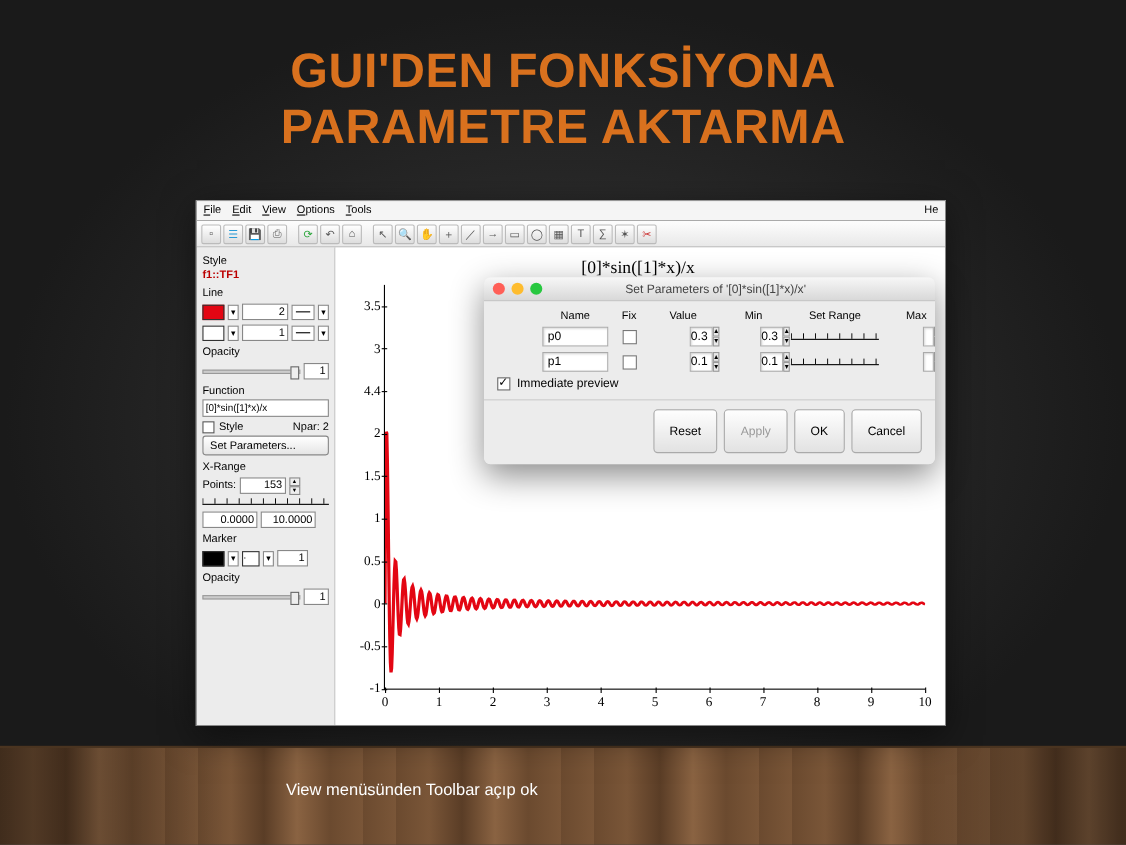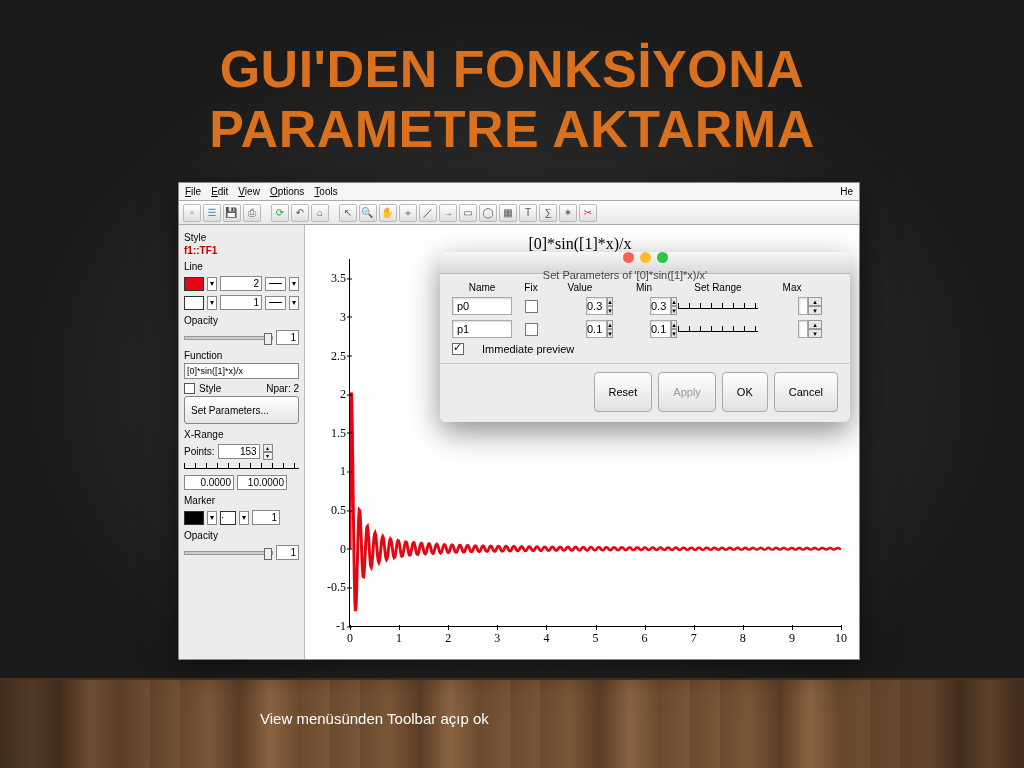--- a/index.html
+++ b/index.html
@@ -17,21 +17,21 @@
     background-size: 180px 100%;
     border-top: 2px solid #4a3420;
   }
   .floor::before {
     content:""; position:absolute; inset:0;
     background: linear-gradient(90deg, rgba(0,0,0,.4), rgba(0,0,0,0) 20%, rgba(0,0,0,0) 80%, rgba(0,0,0,.4));
   }
   .slide-title {
     position: absolute; top: 40px; left: 0; right: 0;
     text-align: center; color: #d9711e;
-    font-size: 52px; font-weight: 600; letter-spacing: .5px;
+    font-size: 44px; font-weight: 600; letter-spacing: .5px;
     line-height: 1.15;
   }
   .caption {
     position: absolute; bottom: 40px; left: 260px; width: 500px;
     color: #fff; font-size: 15px; line-height: 1.3;
   }
 
   
   .root-window {
     position: absolute; top: 182px; left: 178px;
@@ -93,21 +93,21 @@
   .tiny-arrows div { flex:1; border:1px solid #888; font-size:6px; text-align:center; line-height:6px; background:#eee; }
   .dashselect { flex:1; height:14px; border:1px solid #888; background:#fff; display:flex; align-items:center; justify-content:center;}
   .dashselect hr { width:70%; border:none; border-top:1px solid #000;}
   .slider { display:flex; align-items:center; gap:0; width:100%;}
   .slider-track { flex:1; height:4px; background:#ccc; border:1px solid #999; position:relative;}
   .slider-thumb { position:absolute; top:-4px; width:8px; height:12px; background:#eee; border:1px solid #666; }
   .fn-input { width:100%; height:16px; border:1px solid #888; background:#fff; font-size:9px; padding:1px 2px; line-height:12px; overflow:hidden; white-space:nowrap; }
   .chk { display:flex; align-items:center; gap:4px; }
   .chk .box { width:11px; height:11px; border:1px solid #555; background:#fff;}
   .btn-small {
-    height:28px; border:1px solid #888; border-radius:3px;
+    height:18px; border:1px solid #888; border-radius:3px;
     background:linear-gradient(#fff,#e5e5e5);
     font-size:10px; padding:0 6px; display:inline-flex; align-items:center;
   }
   .ruler {
     height:6px; margin:2px 0;
     background: repeating-linear-gradient(90deg,#000 0,#000 1px,transparent 1px,transparent 11px);
     background-size: 11px 5px; background-repeat: repeat-x; background-position: 0 bottom;
     border-bottom:1px solid #000;
   }
 
@@ -130,40 +130,39 @@
   .dialog {
     position:absolute; top:252px; left:440px; width:410px;
     background:#ececec; border-radius:6px;
     box-shadow:0 10px 30px rgba(0,0,0,.45); overflow:hidden;
     font-family:-apple-system,Helvetica,Arial,sans-serif;
   }
   .titlebar {
     height:22px; background:linear-gradient(#f7f7f7,#d8d8d8);
     display:flex; align-items:center; padding:0 8px; gap:6px;
     border-bottom:1px solid #bbb;
-    flex-direction:column;
   }
   .traffic { display:flex; gap:6px;}
   .dot{width:11px;height:11px;border-radius:50%;}
   .dot.r{background:#ff5f57;} .dot.y{background:#febc2e;} .dot.g{background:#28c840;}
   .dlg-title{flex:1;text-align:center;font-size:11px;color:#444;margin-left:-40px;}
   .dlg-body{padding:8px 12px;background:#ececec;font-size:11px;}
-  .headrow,.prow{display:grid;grid-template-columns:60px 30px 60px 60px 80px 60px;align-items:center;gap:4px;}
+  .headrow,.prow{display:grid;grid-template-columns:60px 30px 60px 60px 80px 60px;align-items:center;gap:4px;margin-left:41px;}
   .headrow{font-size:10px;text-align:center;margin-bottom:4px;}
   .prow{margin-bottom:5px;}
   .inset{height:18px;background:#fff;border:1px solid #aaa;box-shadow:inset 1px 1px 2px rgba(0,0,0,.15);font-size:11px;text-align:right;padding-right:4px;line-height:16px;}
   .spin{display:flex;padding-left:36px;}
   .spin .inset{flex:1;}
   .spin-btns{width:14px;display:flex;flex-direction:column;}
   .spin-btns div{flex:1;border:1px solid #999;font-size:7px;text-align:center;line-height:7px;background:#e8e8e8;}
   .chkbox{width:13px;height:13px;border:1px solid #777;background:#fff;margin:0 auto;}
   .dlg-buttons{display:flex;justify-content:flex-end;gap:6px;padding:8px 12px 10px;background:#ececec;border-top:1px solid #ccc;}
   .mac-btn{height:40px;padding:0 14px;border:1px solid #aaa;border-radius:4px;background:linear-gradient(#fefefe,#e2e2e2);font-size:11px;display:flex;align-items:center;}
   .mac-btn.disabled{color:#999;}
-  .immediate{display:flex;align-items:center;gap:18px;margin-top:4px;font-size:11px;}
+  .immediate{display:flex;align-items:center;gap:6px;margin-top:4px;font-size:11px;}
   .immediate .cb{width:12px;height:12px;border:1px solid #666;background:#fff;position:relative;}
   .immediate .cb::after{content:"✓";position:absolute;top:-3px;left:0;font-size:11px;}
 </style>
 </head>
 <body>
 
 <div class="floor"></div>
 
 <h1 class="slide-title">
   <span>GUI'DEN FONKSİYONA</span><br>
@@ -295,21 +294,21 @@
         <svg class="curve" viewBox="0 0 100 100" preserveAspectRatio="none">
           <path id="curvePath" fill="none" stroke="#e30613" stroke-width="0.6" d="M0.000 78.947 L0.111 46.943 L0.222 36.365 L0.333 36.745 L0.444 43.780 L0.556 54.574 L0.667 66.729 L0.778 78.226 L0.889 87.502 L1.000 93.552 L1.111 95.980 L1.222 94.977 L1.333 91.231 L1.444 85.766 L1.556 79.751 L1.667 74.306 L1.778 70.323 L1.889 68.351 L2.000 68.533 L2.111 70.624 L2.222 74.066 L2.333 78.113 L2.444 81.975 L2.556 84.961 L2.667 86.593 L2.778 86.672 L2.889 85.299 L3.000 82.830 L3.111 79.798 L3.222 76.803 L3.333 74.399 L3.444 72.999 L3.556 72.803 L3.667 73.778 L3.778 75.675 L3.889 78.088 L4.000 80.535 L4.111 82.555 L4.222 83.791 L4.333 84.048 L4.444 83.325 L4.556 81.806 L4.667 79.813 L4.778 77.744 L4.889 75.995 L5.000 74.882 L5.111 74.588 L5.222 75.137 L5.333 76.389 L5.444 78.079 L5.556 79.869 L5.667 81.416 L5.778 82.434 L5.889 82.751 L6.000 82.330 L6.111 81.278 L6.222 79.818 L6.333 78.241 L6.444 76.852 L6.556 75.909 L6.667 75.577 L6.778 75.900 L6.889 76.796 L7.000 78.076 L7.111 79.484 L7.222 80.746 L7.333 81.628 L7.444 81.970 L7.556 81.724 L7.667 80.952 L7.778 79.819 L7.889 78.549 L8.000 77.390 L8.111 76.561 L8.222 76.211 L8.333 76.395 L8.444 77.064 L8.556 78.077 L8.667 79.232 L8.778 80.304 L8.889 81.089 L9.000 81.444 L9.111 81.311 L9.222 80.728 L9.333 79.816 L9.444 78.759 L9.556 77.761 L9.667 77.015 L9.778 76.656 L9.889 76.745 L10.000 77.256 L10.111 78.081 L10.222 79.054 L10.333 79.987 L10.444 80.701 L10.556 81.062 L10.667 81.009 L10.778 80.561 L10.889 79.812 L11.000 78.911 L11.111 78.035 L11.222 77.351 L11.333 76.988 L11.444 77.009 L11.556 77.402 L11.667 78.086 L11.778 78.923 L11.889 79.749 L12.000 80.406 L12.111 80.770 L12.222 80.777 L12.333 80.431 L12.444 79.806 L12.556 79.026 L12.667 78.245 L12.778 77.612 L12.889 77.247 L13.000 77.216 L13.111 77.520 L13.222 78.093 L13.333 78.821 L13.444 79.562 L13.556 80.173 L13.667 80.537 L13.778 80.589 L13.889 80.324 L14.000 79.798 L14.111 79.116 L14.222 78.412 L14.333 77.821 L14.444 77.457 L14.556 77.386 L14.667 77.617 L14.778 78.101 L14.889 78.741 L15.000 79.412 L15.111 79.983 L15.222 80.346 L15.333 80.434 L15.444 80.234 L15.556 79.789 L15.667 79.187 L15.778 78.548 L15.889 77.994 L16.000 77.632 L16.111 77.529 L16.222 77.701 L16.333 78.111 L16.444 78.677 L16.556 79.288 L16.667 79.825 L16.778 80.185 L16.889 80.302 L17.000 80.156 L17.111 79.779 L17.222 79.245 L17.333 78.661 L17.444 78.140 L17.556 77.781 L17.667 77.651 L17.778 77.774 L17.889 78.122 L18.000 78.624 L18.111 79.184 L18.222 79.690 L18.333 80.047 L18.444 80.188 L18.556 80.087 L18.667 79.767 L18.778 79.293 L18.889 78.757 L19.000 78.265 L19.111 77.909 L19.222 77.759 L19.333 77.840 L19.444 78.133 L19.556 78.581 L19.667 79.095 L19.778 79.574 L19.889 79.927 L20.000 80.087 L20.111 80.025 L20.222 79.755 L20.333 79.332 L20.444 78.839 L20.556 78.373 L20.667 78.022 L20.778 77.854 L20.889 77.899 L21.000 78.146 L21.111 78.546 L21.222 79.019 L21.333 79.473 L21.444 79.821 L21.556 79.996 L21.667 79.967 L21.778 79.741 L21.889 79.364 L22.000 78.910 L22.111 78.468 L22.222 78.123 L22.333 77.941 L22.444 77.955 L22.556 78.160 L22.667 78.516 L22.778 78.952 L22.889 79.383 L23.000 79.725 L23.111 79.914 L23.222 79.914 L23.333 79.727 L23.444 79.391 L23.556 78.972 L23.667 78.553 L23.778 78.213 L23.889 78.019 L24.000 78.006 L24.111 78.175 L24.222 78.492 L24.333 78.894 L24.444 79.303 L24.556 79.639 L24.667 79.839 L24.778 79.864 L24.889 79.712 L25.000 79.413 L25.111 79.026 L25.222 78.628 L25.333 78.295 L25.444 78.091 L25.556 78.055 L25.667 78.191 L25.778 78.473 L25.889 78.844 L26.000 79.232 L26.111 79.561 L26.222 79.769 L26.333 79.817 L26.444 79.695 L26.556 79.430 L26.667 79.074 L26.778 78.696 L26.889 78.370 L27.000 78.158 L27.111 78.101 L27.222 78.208 L27.333 78.457 L27.444 78.799 L27.556 79.167 L27.667 79.490 L27.778 79.705 L27.889 79.771 L28.000 79.678 L28.111 79.444 L28.222 79.116 L28.333 78.758 L28.444 78.439 L28.556 78.221 L28.667 78.145 L28.778 78.225 L28.889 78.445 L29.000 78.760 L29.111 79.109 L29.222 79.424 L29.333 79.644 L29.444 79.728 L29.556 79.660 L29.667 79.455 L29.778 79.153 L29.889 78.813 L30.000 78.502 L30.111 78.279 L30.222 78.188 L30.333 78.244 L30.444 78.435 L30.556 78.725 L30.667 79.055 L30.778 79.363 L30.889 79.587 L31.000 79.686 L31.111 79.642 L31.222 79.463 L31.333 79.186 L31.444 78.864 L31.556 78.561 L31.667 78.335 L31.778 78.229 L31.889 78.263 L32.000 78.429 L32.111 78.694 L32.222 79.007 L32.333 79.306 L32.444 79.534 L32.556 79.646 L32.667 79.622 L32.778 79.468 L32.889 79.214 L33.000 78.910 L33.111 78.616 L33.222 78.387 L33.333 78.268 L33.444 78.282 L33.556 78.425 L33.667 78.667 L33.778 78.963 L33.889 79.253 L34.000 79.483 L34.111 79.607 L34.222 79.602 L34.333 79.471 L34.444 79.240 L34.556 78.953 L34.667 78.667 L34.778 78.437 L34.889 78.307 L35.000 78.302 L35.111 78.423 L35.222 78.644 L35.333 78.922 L35.444 79.204 L35.556 79.434 L35.667 79.569 L35.778 79.582 L35.889 79.472 L36.000 79.261 L36.111 78.991 L36.222 78.714 L36.333 78.484 L36.444 78.345 L36.556 78.323 L36.667 78.423 L36.778 78.623 L36.889 78.885 L37.000 79.158 L37.111 79.388 L37.222 79.531 L37.333 79.561 L37.444 79.471 L37.556 79.281 L37.667 79.027 L37.778 78.759 L37.889 78.529 L38.000 78.382 L38.111 78.345 L38.222 78.425 L38.333 78.606 L38.444 78.852 L38.556 79.115 L38.667 79.344 L38.778 79.495 L38.889 79.539 L39.000 79.468 L39.111 79.297 L39.222 79.059 L39.333 78.800 L39.444 78.572 L39.556 78.417 L39.667 78.367 L39.778 78.428 L39.889 78.591 L40.000 78.821 L40.111 79.075 L40.222 79.302 L40.333 79.460 L40.444 79.517 L40.556 79.464 L40.667 79.311 L40.778 79.088 L40.889 78.839 L41.000 78.613 L41.111 78.453 L41.222 78.389 L41.333 78.434 L41.444 78.578 L41.556 78.793 L41.667 79.037 L41.778 79.262 L41.889 79.425 L42.000 79.495 L42.111 79.458 L42.222 79.322 L42.333 79.115 L42.444 78.876 L42.556 78.652 L42.667 78.487 L42.778 78.412 L42.889 78.440 L43.000 78.567 L43.111 78.767 L43.222 79.001 L43.333 79.223 L43.444 79.391 L43.556 79.472 L43.667 79.450 L43.778 79.332 L43.889 79.139 L44.000 78.910 L44.111 78.690 L44.222 78.520 L44.333 78.435 L44.444 78.449 L44.556 78.559 L44.667 78.744 L44.778 78.968 L44.889 79.187 L45.000 79.358 L45.111 79.449 L45.222 79.442 L45.333 79.339 L45.444 79.161 L45.556 78.942 L45.667 78.726 L45.778 78.553 L45.889 78.458 L46.000 78.458 L46.111 78.553 L46.222 78.724 L46.333 78.937 L46.444 79.152 L46.556 79.325 L46.667 79.425 L46.778 79.432 L46.889 79.345 L47.000 79.181 L47.111 78.972 L47.222 78.760 L47.333 78.585 L47.444 78.481 L47.556 78.468 L47.667 78.548 L47.778 78.705 L47.889 78.908 L48.000 79.118 L48.111 79.294 L48.222 79.401 L48.333 79.421 L48.444 79.348 L48.556 79.198 L48.667 79.000 L48.778 78.793 L48.889 78.617 L49.000 78.505 L49.111 78.480 L49.222 78.545 L49.333 78.688 L49.444 78.881 L49.556 79.086 L49.667 79.263 L49.778 79.378 L49.889 79.409 L50.000 79.350 L50.111 79.214 L50.222 79.026 L50.333 78.825 L50.444 78.647 L50.556 78.529 L50.667 78.492 L50.778 78.544 L50.889 78.674 L51.000 78.856 L51.111 79.055 L51.222 79.232 L51.333 79.354 L51.444 79.396 L51.556 79.351 L51.667 79.228 L51.778 79.051 L51.889 78.854 L52.000 78.677 L52.111 78.553 L52.222 78.506 L52.333 78.544 L52.444 78.661 L52.556 78.833 L52.667 79.026 L52.778 79.203 L52.889 79.330 L53.000 79.382 L53.111 79.350 L53.222 79.239 L53.333 79.073 L53.444 78.883 L53.556 78.706 L53.667 78.577 L53.778 78.520 L53.889 78.546 L54.000 78.650 L54.111 78.811 L54.222 78.998 L54.333 79.174 L54.444 79.306 L54.556 79.367 L54.667 79.347 L54.778 79.250 L54.889 79.094 L55.000 78.910 L55.111 78.735 L55.222 78.601 L55.333 78.535 L55.444 78.549 L55.556 78.641 L55.667 78.791 L55.778 78.971 L55.889 79.146 L56.000 79.282 L56.111 79.352 L56.222 79.343 L56.333 79.258 L56.444 79.113 L56.556 78.936 L56.667 78.762 L56.778 78.625 L56.889 78.551 L57.000 78.554 L57.111 78.633 L57.222 78.773 L57.333 78.946 L57.444 79.119 L57.556 79.258 L57.667 79.336 L57.778 79.339 L57.889 79.265 L58.000 79.130 L58.111 78.961 L58.222 78.789 L58.333 78.649 L58.444 78.567 L58.556 78.559 L58.667 78.627 L58.778 78.756 L58.889 78.922 L59.000 79.093 L59.111 79.234 L59.222 79.320 L59.333 79.332 L59.444 79.271 L59.556 79.146 L59.667 78.984 L59.778 78.815 L59.889 78.672 L60.000 78.584 L60.111 78.566 L60.222 78.622 L60.333 78.741 L60.444 78.900 L60.556 79.067 L60.667 79.211 L60.778 79.302 L60.889 79.325 L61.000 79.275 L61.111 79.161 L61.222 79.006 L61.333 78.840 L61.444 78.696 L61.556 78.601 L61.667 78.574 L61.778 78.619 L61.889 78.728 L62.000 78.879 L62.111 79.042 L62.222 79.187 L62.333 79.285 L62.444 79.317 L62.556 79.277 L62.667 79.173 L62.778 79.026 L62.889 78.864 L63.000 78.719 L63.111 78.619 L63.222 78.582 L63.333 78.617 L63.444 78.715 L63.556 78.859 L63.667 79.019 L63.778 79.164 L63.889 79.267 L64.000 79.308 L64.111 79.278 L64.222 79.185 L64.333 79.046 L64.444 78.888 L64.556 78.742 L64.667 78.637 L64.778 78.592 L64.889 78.616 L65.000 78.705 L65.111 78.840 L65.222 78.996 L65.333 79.141 L65.444 79.249 L65.556 79.298 L65.667 79.278 L65.778 79.195 L65.889 79.064 L66.000 78.910 L66.111 78.765 L66.222 78.655 L66.333 78.602 L66.444 78.617 L66.556 78.695 L66.667 78.823 L66.778 78.974 L66.889 79.119 L67.000 79.231 L67.111 79.287 L67.222 79.277 L67.333 79.204 L67.444 79.080 L67.556 78.932 L67.667 78.787 L67.778 78.673 L67.889 78.614 L68.000 78.619 L68.111 78.687 L68.222 78.806 L68.333 78.952 L68.444 79.097 L68.556 79.212 L68.667 79.275 L68.778 79.275 L68.889 79.211 L69.000 79.096 L69.111 78.953 L69.222 78.809 L69.333 78.692 L69.444 78.625 L69.556 78.621 L69.667 78.681 L69.778 78.791 L69.889 78.932 L70.000 79.075 L70.111 79.193 L70.222 79.263 L70.333 79.271 L70.444 79.217 L70.556 79.110 L70.667 78.972 L70.778 78.830 L70.889 78.711 L71.000 78.638 L71.111 78.625 L71.222 78.675 L71.333 78.778 L71.444 78.913 L71.556 79.054 L71.667 79.174 L71.778 79.250 L71.889 79.267 L72.000 79.222 L72.111 79.123 L72.222 78.991 L72.333 78.851 L72.444 78.730 L72.556 78.651 L72.667 78.630 L72.778 78.671 L72.889 78.765 L73.000 78.894 L73.111 79.034 L73.222 79.156 L73.333 79.237 L73.444 79.262 L73.556 79.225 L73.667 79.135 L73.778 79.009 L73.889 78.871 L74.000 78.749 L74.111 78.665 L74.222 78.636 L74.333 78.668 L74.444 78.754 L74.556 78.877 L74.667 79.013 L74.778 79.137 L74.889 79.223 L75.000 79.255 L75.111 79.228 L75.222 79.146 L75.333 79.026 L75.444 78.891 L75.556 78.767 L75.667 78.679 L75.778 78.643 L75.889 78.666 L76.000 78.744 L76.111 78.861 L76.222 78.994 L76.333 79.118 L76.444 79.208 L76.556 79.248 L76.667 79.229 L76.778 79.156 L76.889 79.042 L77.000 78.910 L77.111 78.786 L77.222 78.694 L77.333 78.651 L77.444 78.665 L77.556 78.735 L77.667 78.845 L77.778 78.975 L77.889 79.099 L78.000 79.194 L78.111 79.240 L78.222 79.229 L78.333 79.164 L78.444 79.057 L78.556 78.929 L78.667 78.805 L78.778 78.709 L78.889 78.659 L79.000 78.666 L79.111 78.727 L79.222 78.831 L79.333 78.957 L79.444 79.081 L79.556 79.179 L79.667 79.231 L79.778 79.229 L79.889 79.171 L80.000 79.071 L80.111 78.947 L80.222 78.823 L80.333 78.724 L80.444 78.668 L80.556 78.667 L80.667 78.720 L80.778 78.817 L80.889 78.939 L81.000 79.063 L81.111 79.163 L81.222 79.222 L81.333 79.227 L81.444 79.178 L81.556 79.084 L81.667 78.964 L81.778 78.841 L81.889 78.739 L82.000 78.678 L82.111 78.669 L82.222 78.714 L82.333 78.805 L82.444 78.922 L82.556 79.045 L82.667 79.148 L82.778 79.212 L82.889 79.224 L83.000 79.183 L83.111 79.096 L83.222 78.981 L83.333 78.859 L83.444 78.755 L83.556 78.688 L83.667 78.672 L83.778 78.710 L83.889 78.793 L84.000 78.906 L84.111 79.027 L84.222 79.132 L84.333 79.201 L84.444 79.221 L84.556 79.187 L84.667 79.107 L84.778 78.996 L84.889 78.876 L85.000 78.771 L85.111 78.699 L85.222 78.676 L85.333 78.706 L85.444 78.782 L85.556 78.891 L85.667 79.010 L85.778 79.116 L85.889 79.190 L86.000 79.216 L86.111 79.190 L86.222 79.117 L86.333 79.011 L86.444 78.894 L86.556 78.786 L86.667 78.711 L86.778 78.681 L86.889 78.703 L87.000 78.773 L87.111 78.876 L87.222 78.993 L87.333 79.100 L87.444 79.178 L87.556 79.211 L87.667 79.192 L87.778 79.126 L87.889 79.026 L88.000 78.910 L88.111 78.802 L88.222 78.723 L88.333 78.687 L88.444 78.702 L88.556 78.764 L88.667 78.862 L88.778 78.976 L88.889 79.084 L89.000 79.166 L89.111 79.205 L89.222 79.193 L89.333 79.134 L89.444 79.039 L89.556 78.927 L89.667 78.818 L89.778 78.735 L89.889 78.693 L90.000 78.701 L90.111 78.757 L90.222 78.849 L90.333 78.960 L90.444 79.069 L90.556 79.153 L90.667 79.198 L90.778 79.194 L90.889 79.142 L91.000 79.052 L91.111 78.942 L91.222 78.834 L91.333 78.748 L91.444 78.701 L91.556 78.701 L91.667 78.750 L91.778 78.837 L91.889 78.945 L92.000 79.053 L92.111 79.140 L92.222 79.190 L92.333 79.193 L92.444 79.148 L92.556 79.064 L92.667 78.958 L92.778 78.850 L92.889 78.761 L93.000 78.708 L93.111 78.703 L93.222 78.744 L93.333 78.825 L93.444 78.930 L93.556 79.037 L93.667 79.127 L93.778 79.182 L93.889 79.191 L94.000 79.153 L94.111 79.075 L94.222 78.972 L94.333 78.865 L94.444 78.774 L94.556 78.717 L94.667 78.705 L94.778 78.739 L94.889 78.814 L95.000 78.915 L95.111 79.022 L95.222 79.114 L95.333 79.173 L95.444 79.189 L95.556 79.157 L95.667 79.085 L95.778 78.987 L95.889 78.880 L96.000 78.788 L96.111 78.726 L96.222 78.707 L96.333 78.736 L96.444 78.805 L96.556 78.901 L96.667 79.007 L96.778 79.100 L96.889 79.164 L97.000 79.186 L97.111 79.161 L97.222 79.095 L97.333 79.000 L97.444 78.896 L97.556 78.801 L97.667 78.736 L97.778 78.711 L97.889 78.733 L98.000 78.796 L98.111 78.888 L98.222 78.992 L98.333 79.087 L98.444 79.154 L98.556 79.182 L98.667 79.163 L98.778 79.103 L98.889 79.013 L99.000 78.910 L99.111 78.815 L99.222 78.746 L99.333 78.715 L99.444 78.730 L99.556 78.787 L99.667 78.875 L99.778 78.977 L99.889 79.073 L100.000 79.144"></path>
         </svg>
       <div class="ytick" style="top: 100%;">-1</div>
           <div class="ytick" style="top: 89.4737%;">-0.5</div>
           <div class="ytick" style="top: 78.9474%;">0</div>
           <div class="ytick" style="top: 68.4211%;">0.5</div>
           <div class="ytick" style="top: 57.8947%;">1</div>
           <div class="ytick" style="top: 47.3684%;">1.5</div>
           <div class="ytick" style="top: 36.8421%;">2</div>
-          <div class="ytick" style="top: 26.3158%;">2.5</div>
+          <div class="ytick" style="top: 26.3158%;">4.4</div>
           <div class="ytick" style="top: 15.7895%;">3</div>
           <div class="ytick" style="top: 5.26316%;">3.5</div>
           <div class="xtick" style="left: 0%;">0</div>
           <div class="xtick" style="left: 10%;">1</div>
           <div class="xtick" style="left: 20%;">2</div>
           <div class="xtick" style="left: 30%;">3</div>
           <div class="xtick" style="left: 40%;">4</div>
           <div class="xtick" style="left: 50%;">5</div>
           <div class="xtick" style="left: 60%;">6</div>
           <div class="xtick" style="left: 70%;">7</div>

